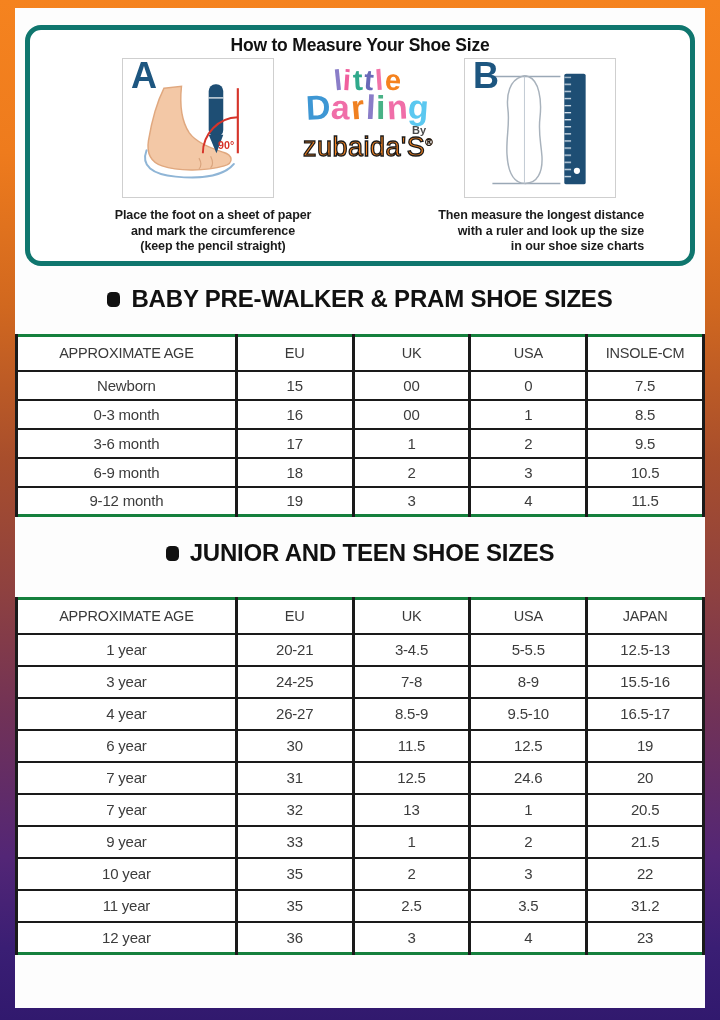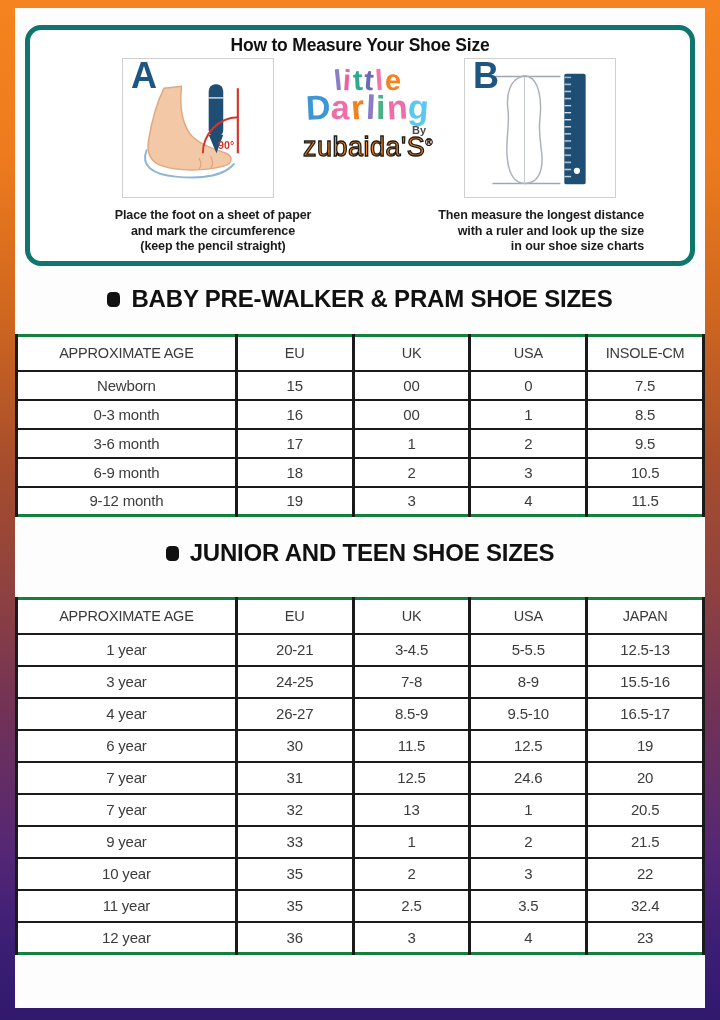--- a/index.html
+++ b/index.html
@@ -303,21 +303,21 @@
             <td>35</td>
             <td>2</td>
             <td>3</td>
             <td>22</td>
           </tr>
           <tr>
             <td>11 year</td>
             <td>35</td>
             <td>2.5</td>
             <td>3.5</td>
-            <td>32.4</td>
+            <td>31.2</td>
           </tr>
           <tr>
             <td>12 year</td>
             <td>36</td>
             <td>3</td>
             <td>4</td>
             <td>23</td>
           </tr>
         </tbody>
       </table>

